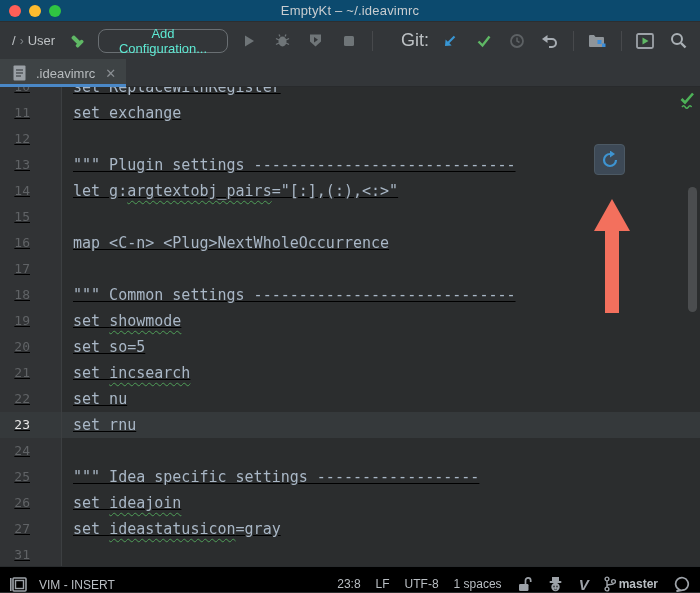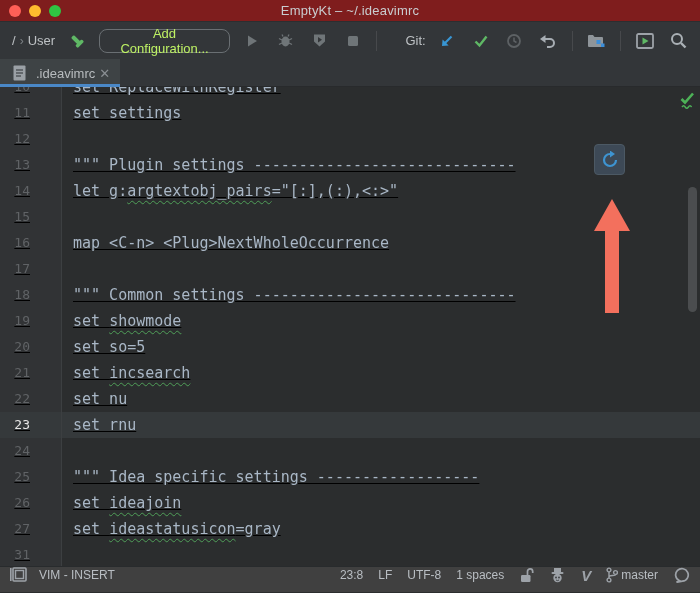--- a/index.html
+++ b/index.html
@@ -4,47 +4,47 @@
 <style>
   * { margin:0; padding:0; box-sizing:border-box; }
   html,body { background:#222; }
   .window {
     position:relative; width:700px; height:593px; overflow:hidden;
     font-family:"Liberation Sans", sans-serif; background:#2b2d2e;
     -webkit-font-smoothing:antialiased;
   }
   
   .titlebar {
-    position:relative; height:22px; background:#7f1d1d;
+    position:relative; height:22px; background:#0c4a6e;
     display:flex; align-items:center; justify-content:center;
     border-bottom:1px solid #2c2e30;
   }
   .traffic { position:absolute; left:9px; top:5px; display:flex; gap:8px; }
   .light { width:12px; height:12px; border-radius:50%; }
   .light.red{ background:#ff5f57; } .light.yellow{ background:#febc2e; } .light.green{ background:#30c442; }
   .wintitle { font-size:13px; color:#c9cdd0; font-weight:500; letter-spacing:.2px; }
   
   .toolbar {
     height:37px; background:#333639; display:flex; align-items:center;
     padding:0 10px 0 12px; gap:10px;
   }
   .crumb { color:#bdc1c4; font-size:13px; display:flex; align-items:center; gap:4px; }
   .crumb .chev { color:#7c8185; font-size:12px; }
   .tb-btn { display:flex; align-items:center; justify-content:center; width:26px; height:26px; cursor:default; }
   .addcfg {
     border:1px solid #6a6f73; border-radius:8px; height:24px; padding:0 13px;
-    color:#bef264; font-size:13px; display:flex; align-items:center; background:transparent;
+    color:#5eead4; font-size:13px; display:flex; align-items:center; background:transparent;
   }
   .sep { width:1px; height:20px; background:#47494c; margin:0 2px; }
-  .gitlabel { color:#bdc1c4; font-size:13px; margin-left:16px; }
+  .gitlabel { color:#bdc1c4; font-size:18px; margin-left:16px; }
   
   .tabbar { height:28px; background:#333639; display:flex; border-bottom:1px solid #282a2c; position:relative; }
   .tab {
     position:relative; height:28px; display:flex; align-items:center;
-    background:#3e4345; padding:0 10px 0 36px; 
+    background:#3e4345; padding:0 10px 0 36px; gap:6px;
   }
   .tab-label { color:#b8bcbf; font-size:13px; }
   .tab-close { color:#8a8f93; font-size:13px; margin-left:4px; line-height:1; }
   .tab-underline { position:absolute; left:0; bottom:-1px; width:100%; height:4px; background:#4a88c7; }
   
   .editor {
     position:relative; height:479px; overflow:hidden; background:#2b2d2e;
     font-family:"DejaVu Sans Mono", monospace; font-size:15px;
   }
   .ed-lines { margin-top:-13px; }
@@ -66,27 +66,27 @@
     display:flex; align-items:center; justify-content:center;
   }
   .red-arrow { position:absolute; left:590px; top:110px; }
   .vscroll {
     position:absolute; right:3px; top:100px; width:9px; height:125px;
     background:#5c5f61; opacity:.65; border-radius:5px;
   }
   .inspect-ok { position:absolute; right:4px; top:4px; }
   
   .statusbar {
-    height:26px; background:#404040; border-top:1px solid #282b2d;
-    display:flex; align-items:flex-start; padding:0 10px; color:#b9bec3; font-size:12px;
+    height:26px; background:#000000; border-top:1px solid #282b2d;
+    display:flex; align-items:flex-end; padding:0 10px; color:#b9bec3; font-size:12px;
   }
   .sb-left { display:flex; align-items:center; gap:12px; }
   .sb-right { margin-left:auto; display:flex; align-items:center; gap:15px; }
   .sb-item { white-space:nowrap; }
-  .sb-branch { display:flex; align-items:center; gap:3px; }
+  .sb-branch { display:flex; align-items:center; gap:3px;font-weight:bold; }
   .vim-logo { font-size:15px; font-weight:bold; font-style:italic; color:#9da2a8; line-height:1; }
   svg { display:block; }
 </style>
 </head>
 <body>
 
 <div class="window">
 
   <div class="titlebar">
     <div class="traffic">
@@ -238,21 +238,21 @@
   </div>
 
   <div class="editor">
     <div class="ed-lines">
         <div class="ed-row">
           <div class="gutter">10</div>
           <div class="code"><span>set ReplaceWithRegister</span></div>
         </div>
         <div class="ed-row">
           <div class="gutter">11</div>
-          <div class="code"><span>set settings</span></div>
+          <div class="code"><span>set exchange</span></div>
         </div>
         <div class="ed-row">
           <div class="gutter">12</div>
           <div class="code"></div>
         </div>
         <div class="ed-row">
           <div class="gutter">13</div>
           <div class="code"><span>""" Plugin settings -----------------------------</span></div>
         </div>
         <div class="ed-row">

